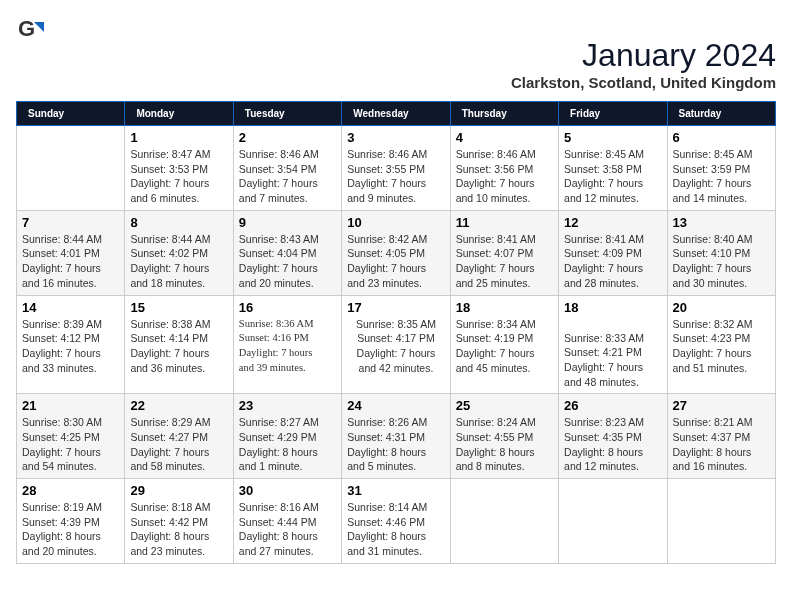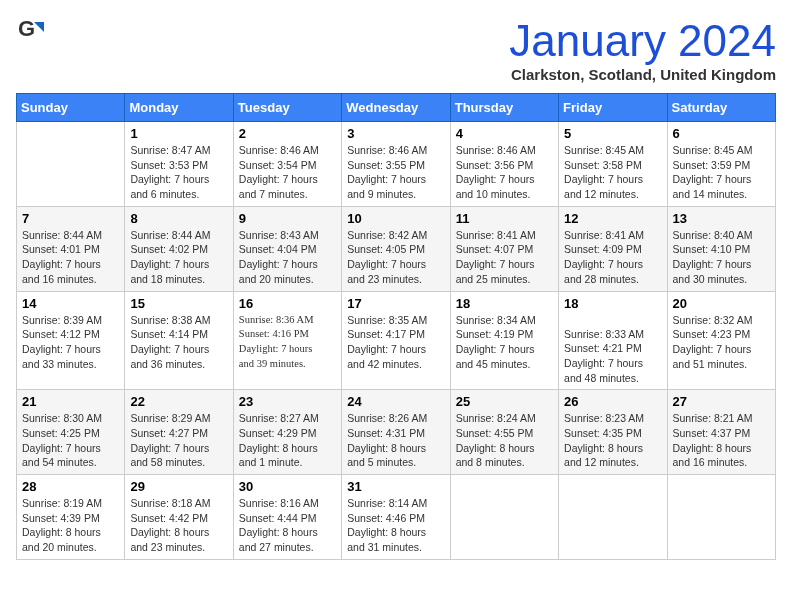--- a/index.html
+++ b/index.html
@@ -29,40 +29,41 @@
     .logo-general { color: #333; }
     .logo-blue { color: #1565c0; }
     .logo-icon {
       width: 28px;
       height: 28px;
     }
     .title-block {
       text-align: right;
     }
     .month-title {
-      font-size: 44px;
-      color: #1d4ed8;
+      font-size: 32px;
+      color: #0f172a;
       font-weight: normal;
+      margin-top: 21px;
     }
     .location {
       font-size: 15px;
       color: #333;
       font-weight: bold;
     }
     .calendar {
       width: 100%;
       border-collapse: collapse;
       font-size: 11px;
     }
     .calendar th {
-      background: #3b82f6;
+      background: #0f172a;
       color: #fff;
-      padding: 6px 4px;
+      padding: 6px 11px;
       text-align: left;
-      font-size: 13px;
+      font-size: 10px;
       font-weight: bold;
       border: 1px solid #1565c0;
     }
     .calendar td {
       border: 1px solid #ccc;
       vertical-align: top;
       padding: 4px 5px;
       width: calc(100% / 7);
       min-height: 80px;
       background: #fff;
@@ -227,21 +228,21 @@
         </td>
         <td>
           <span class="day-num">16</span>
           <div class="day-info" style="white-space: pre-line; font-family: Liberation Serif, serif;">Sunrise: 8:36 AM
 Sunset: 4:16 PM
 Daylight: 7 hours
 and 39 minutes.</div>
         </td>
         <td>
           <span class="day-num">17</span>
-          <div class="day-info" style="white-space: pre-line;">Sunrise: 8:35 AM
+          <div class="day-info" style="white-space: pre-line; text-align: center;">Sunrise: 8:35 AM
 Sunset: 4:17 PM
 Daylight: 7 hours
 and 42 minutes.</div>
         </td>
         <td>
           <span class="day-num">18</span>
           <div class="day-info" style="white-space: pre-line;">Sunrise: 8:34 AM
 Sunset: 4:19 PM
 Daylight: 7 hours
 and 45 minutes.</div>

